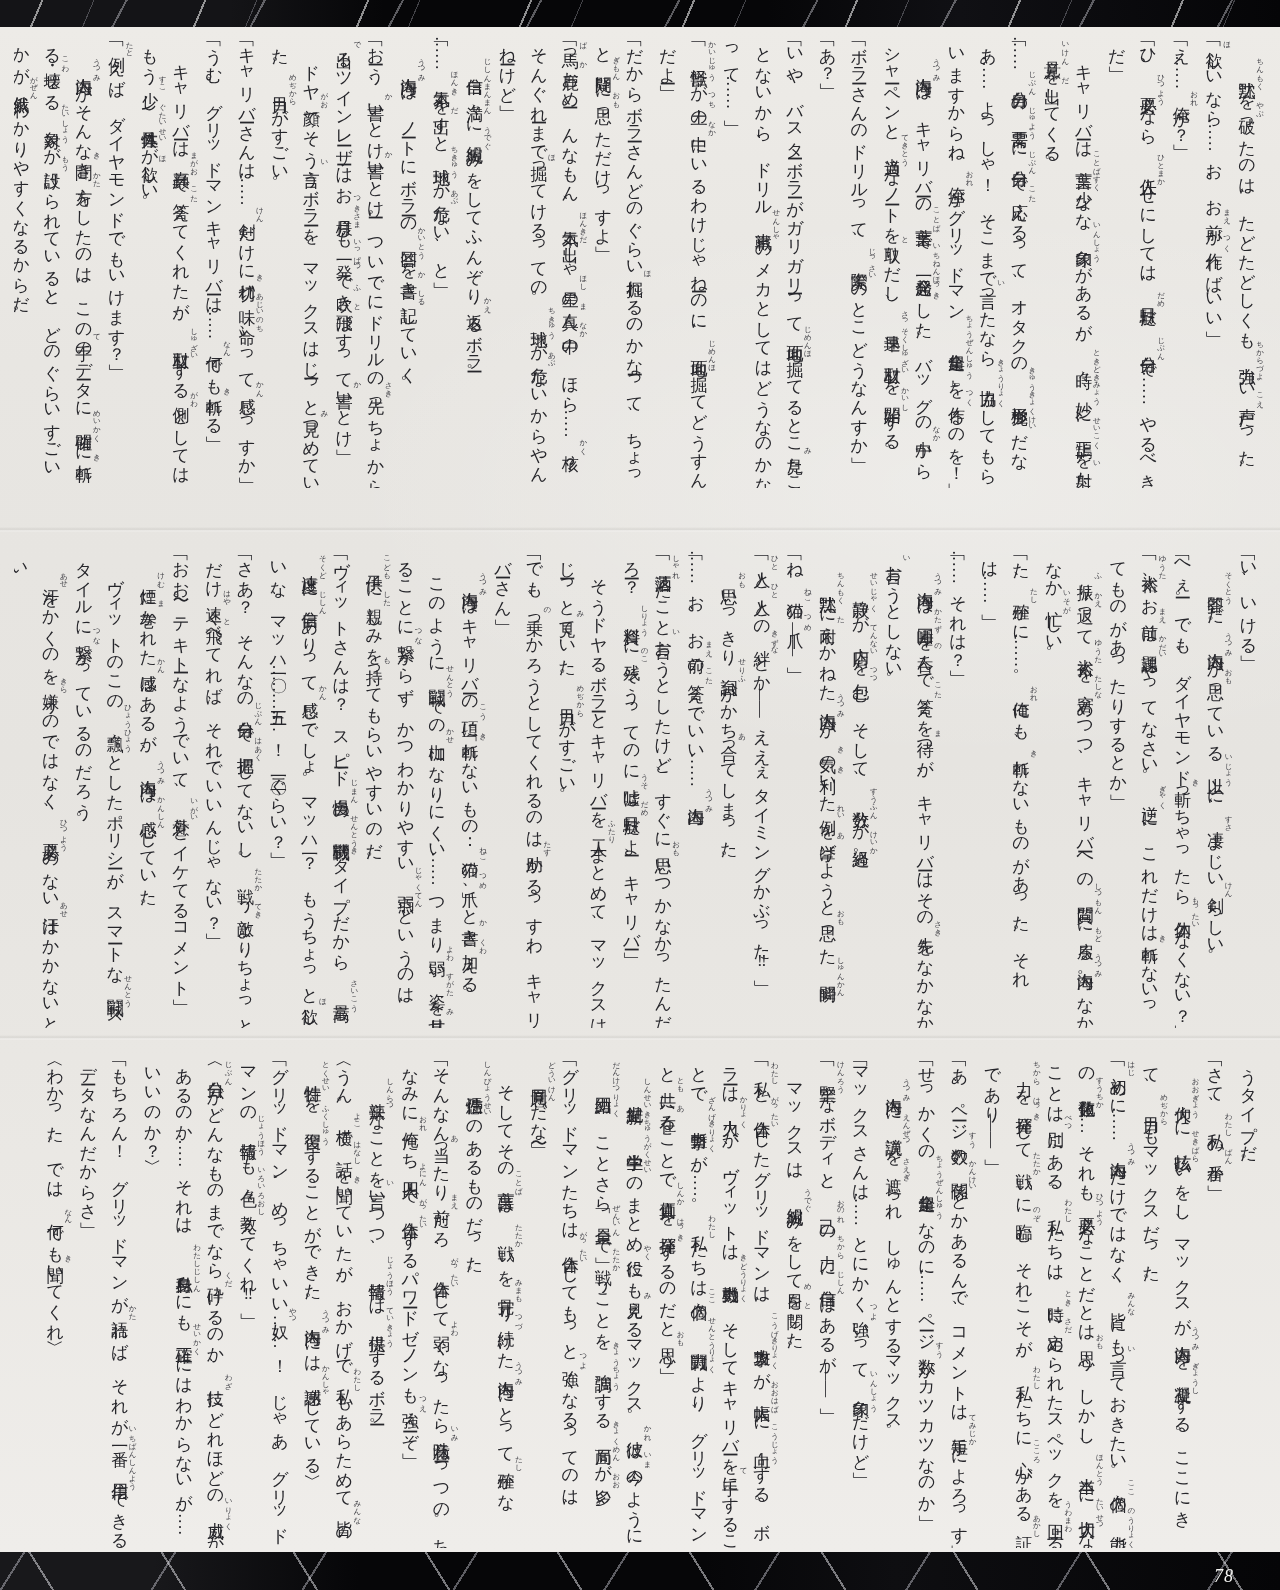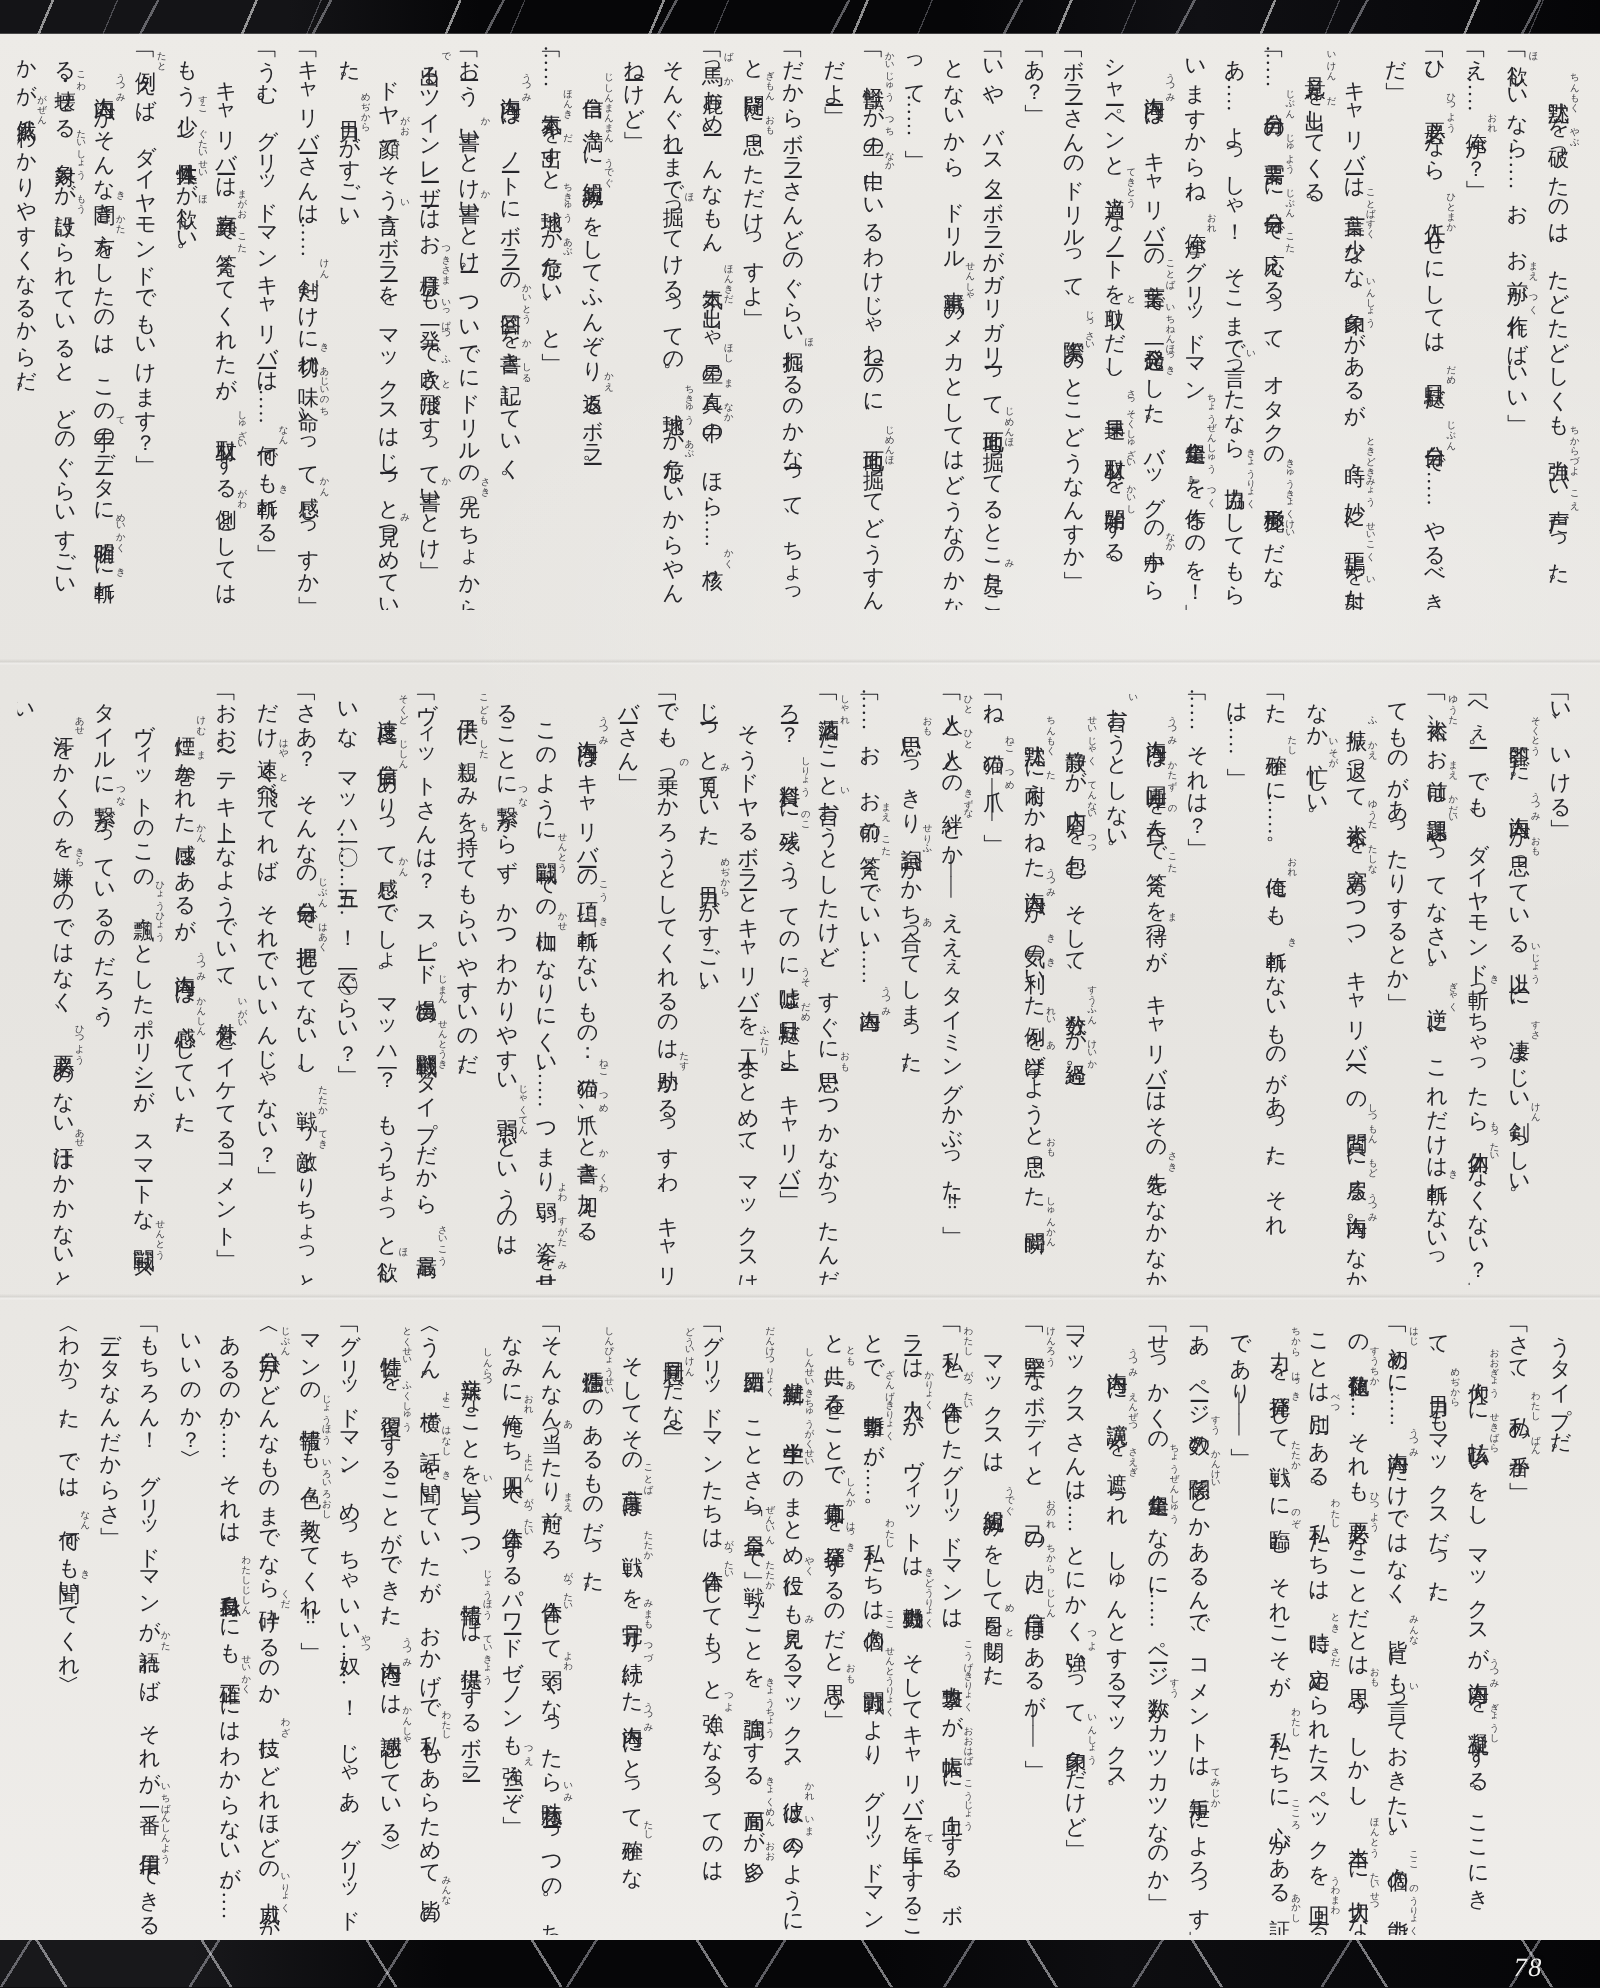--- a/index.html
+++ b/index.html
@@ -43,21 +43,21 @@
   }
   .band p { margin:0; padding:0; }
   .band p.indent { text-indent:1em; }
   ruby { ruby-align:center; }
   rt { font-size:7.5px; color:#3a3a40; letter-spacing:-0.5px; font-weight:normal; }
   .band-1 { top:36px;  height:452px; }
   .band-2 { top:550px; height:478px; }
   .band-3 { top:1056px; height:492px; }
   .page-number {
     position:absolute; right:46px; bottom:3px;
-    color:#f3f3f1; font-size:21px; font-style:italic; letter-spacing:1px;
+    color:#f3f3f1; font-size:18px; font-style:italic; letter-spacing:1px;
     font-family:"Liberation Serif","DejaVu Serif",serif;
     text-shadow:0 0 3px rgba(0,0,0,.8);
   }
 </style>
 </head>
 <body>
 
 <div class="page">
   <div class="photo-strip top"></div>
   <div class="paper">

